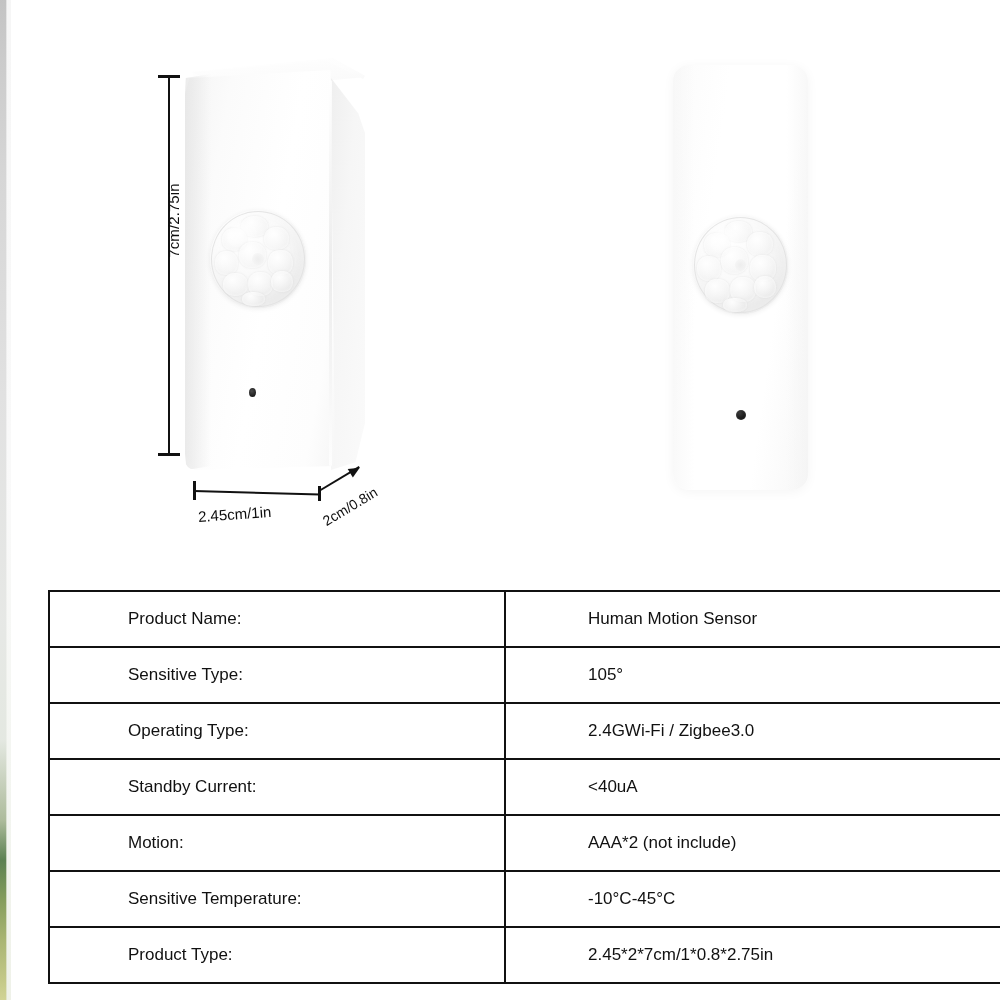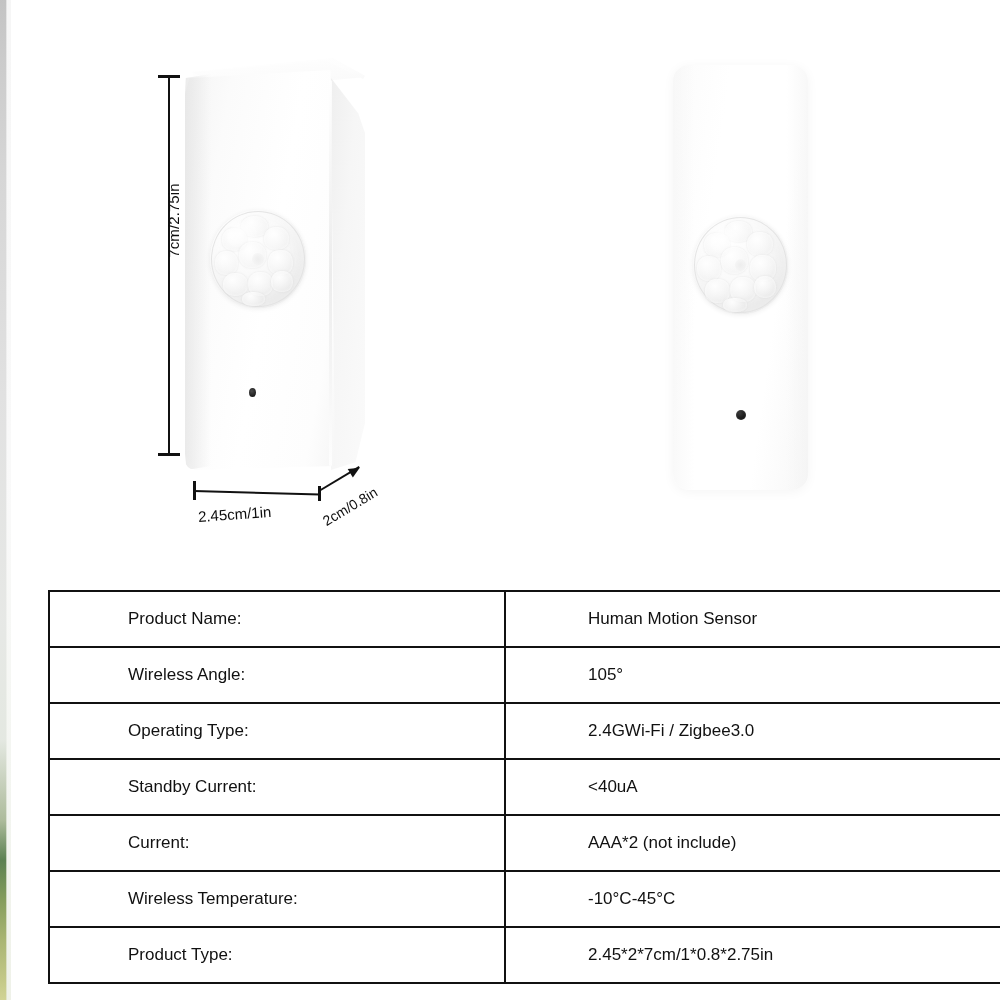--- a/index.html
+++ b/index.html
@@ -425,37 +425,37 @@
     <div class="dim-d-label">2cm/0.8in</div>
   </div>
 
   <table class="spec-table">
     <tbody id="spec-tbody">
         <tr>
           <td class="label-cell">Product Name:</td>
           <td class="value-cell">Human Motion Sensor</td>
         </tr>
         <tr>
-          <td class="label-cell">Wireless Angle:</td>
+          <td class="label-cell">Sensitive Type:</td>
           <td class="value-cell">105°</td>
         </tr>
         <tr>
           <td class="label-cell">Operating Type:</td>
           <td class="value-cell">2.4GWi-Fi / Zigbee3.0</td>
         </tr>
         <tr>
           <td class="label-cell">Standby Current:</td>
           <td class="value-cell">&lt;40uA</td>
         </tr>
         <tr>
-          <td class="label-cell">Current:</td>
+          <td class="label-cell">Motion:</td>
           <td class="value-cell">AAA*2 (not include)</td>
         </tr>
         <tr>
-          <td class="label-cell">Wireless Temperature:</td>
+          <td class="label-cell">Sensitive Temperature:</td>
           <td class="value-cell">-10°C-45°C</td>
         </tr>
         <tr>
           <td class="label-cell">Product Type:</td>
           <td class="value-cell">2.45*2*7cm/1*0.8*2.75in</td>
         </tr>
       </tbody>
   </table>
 
 </div>

